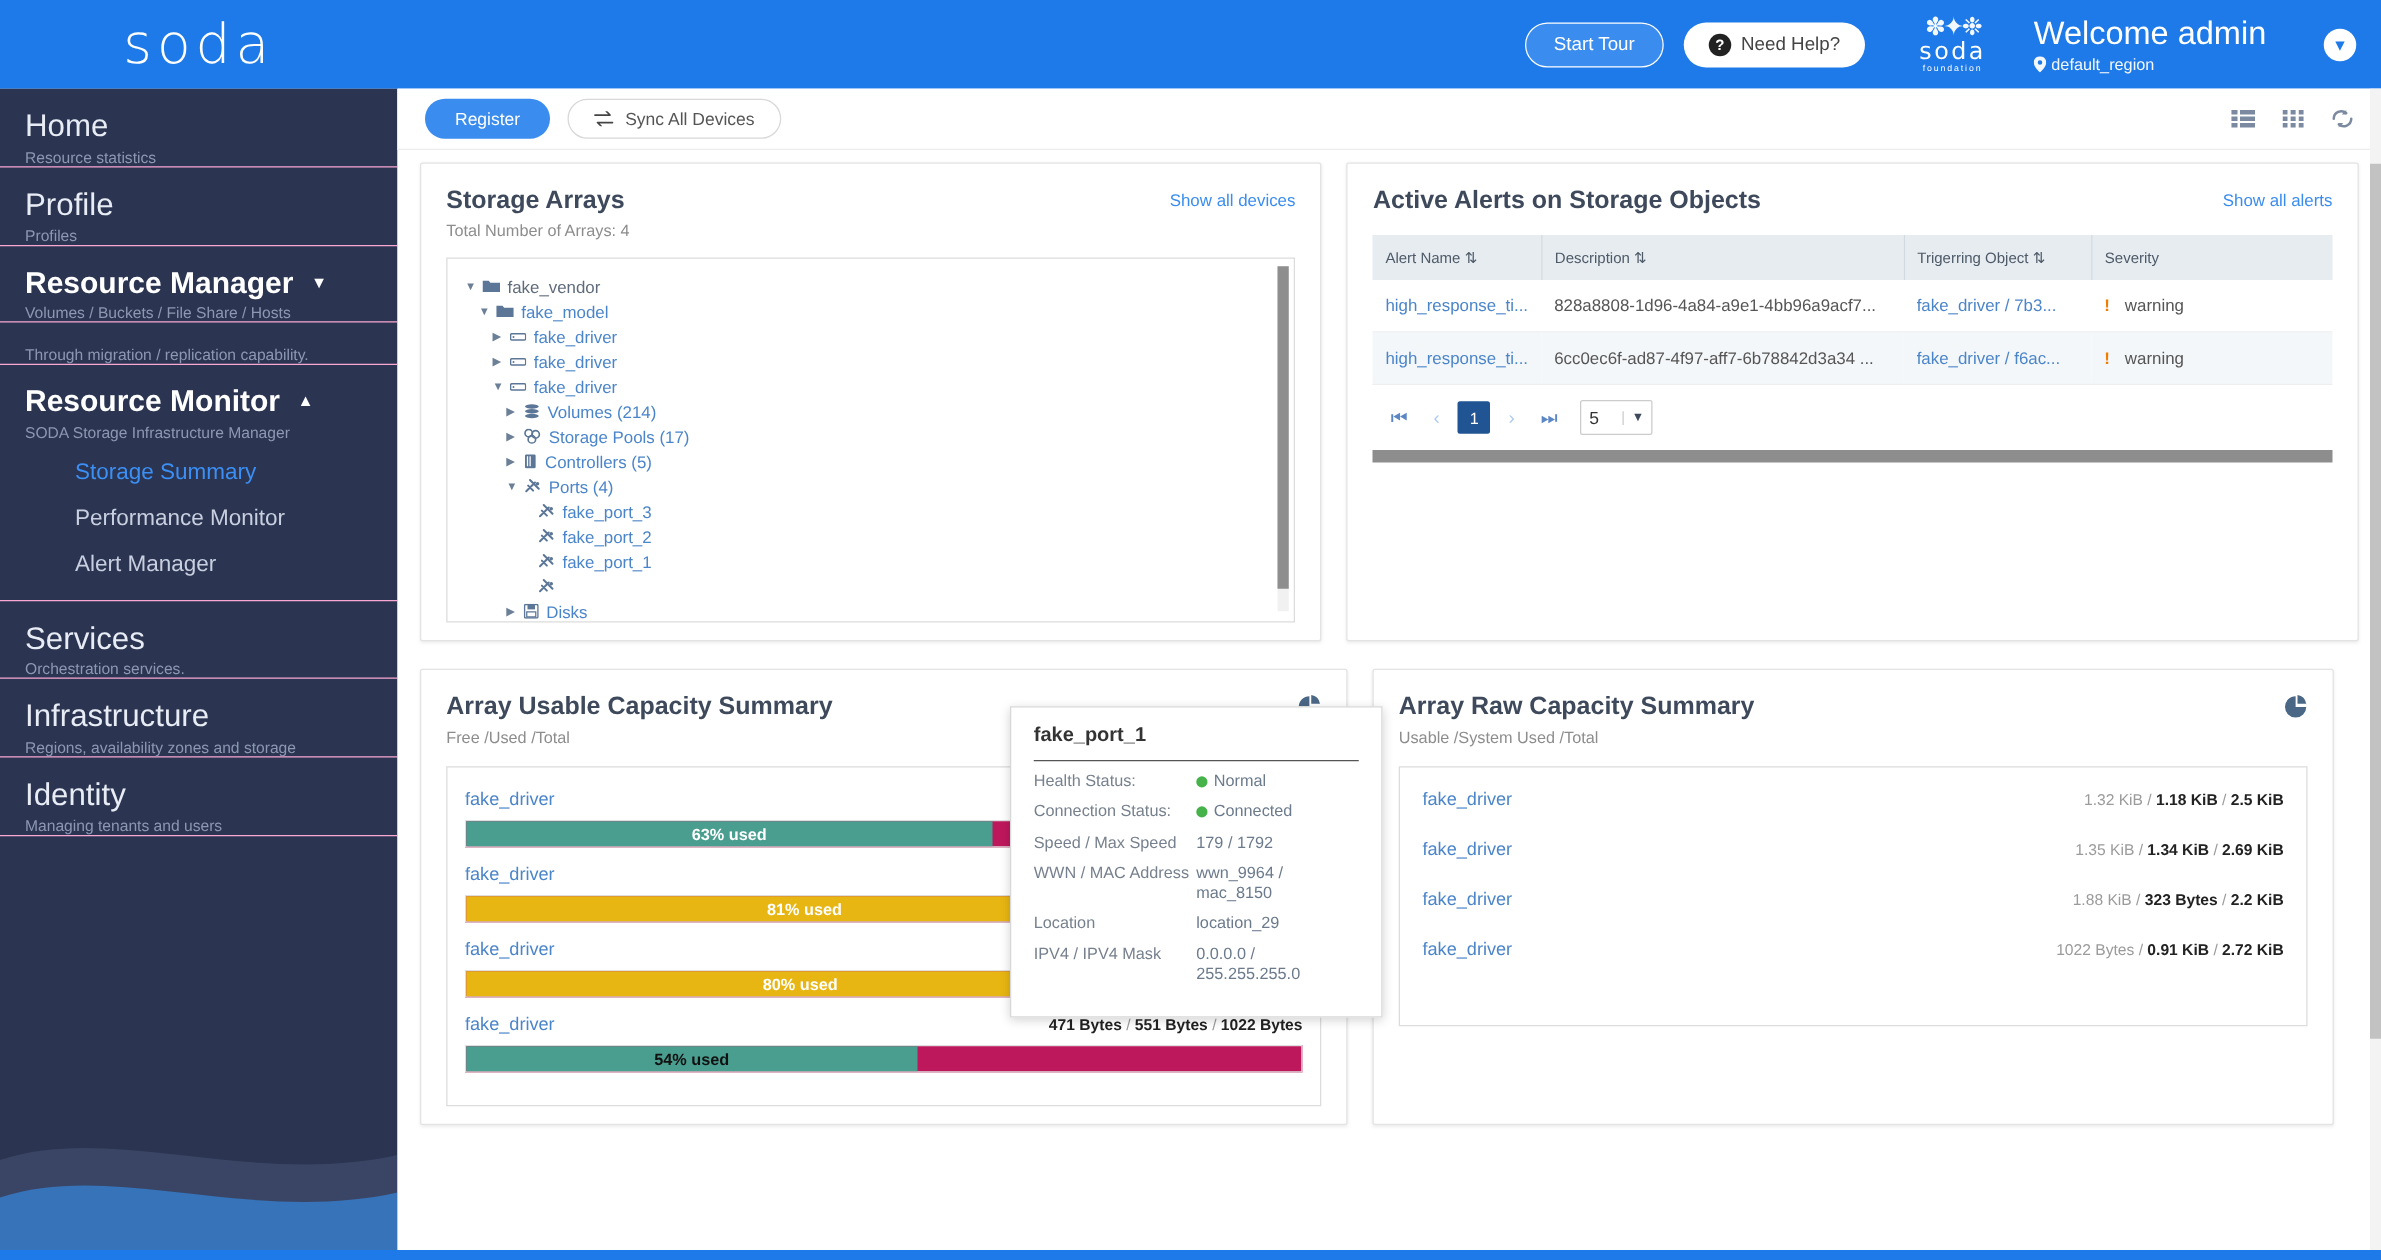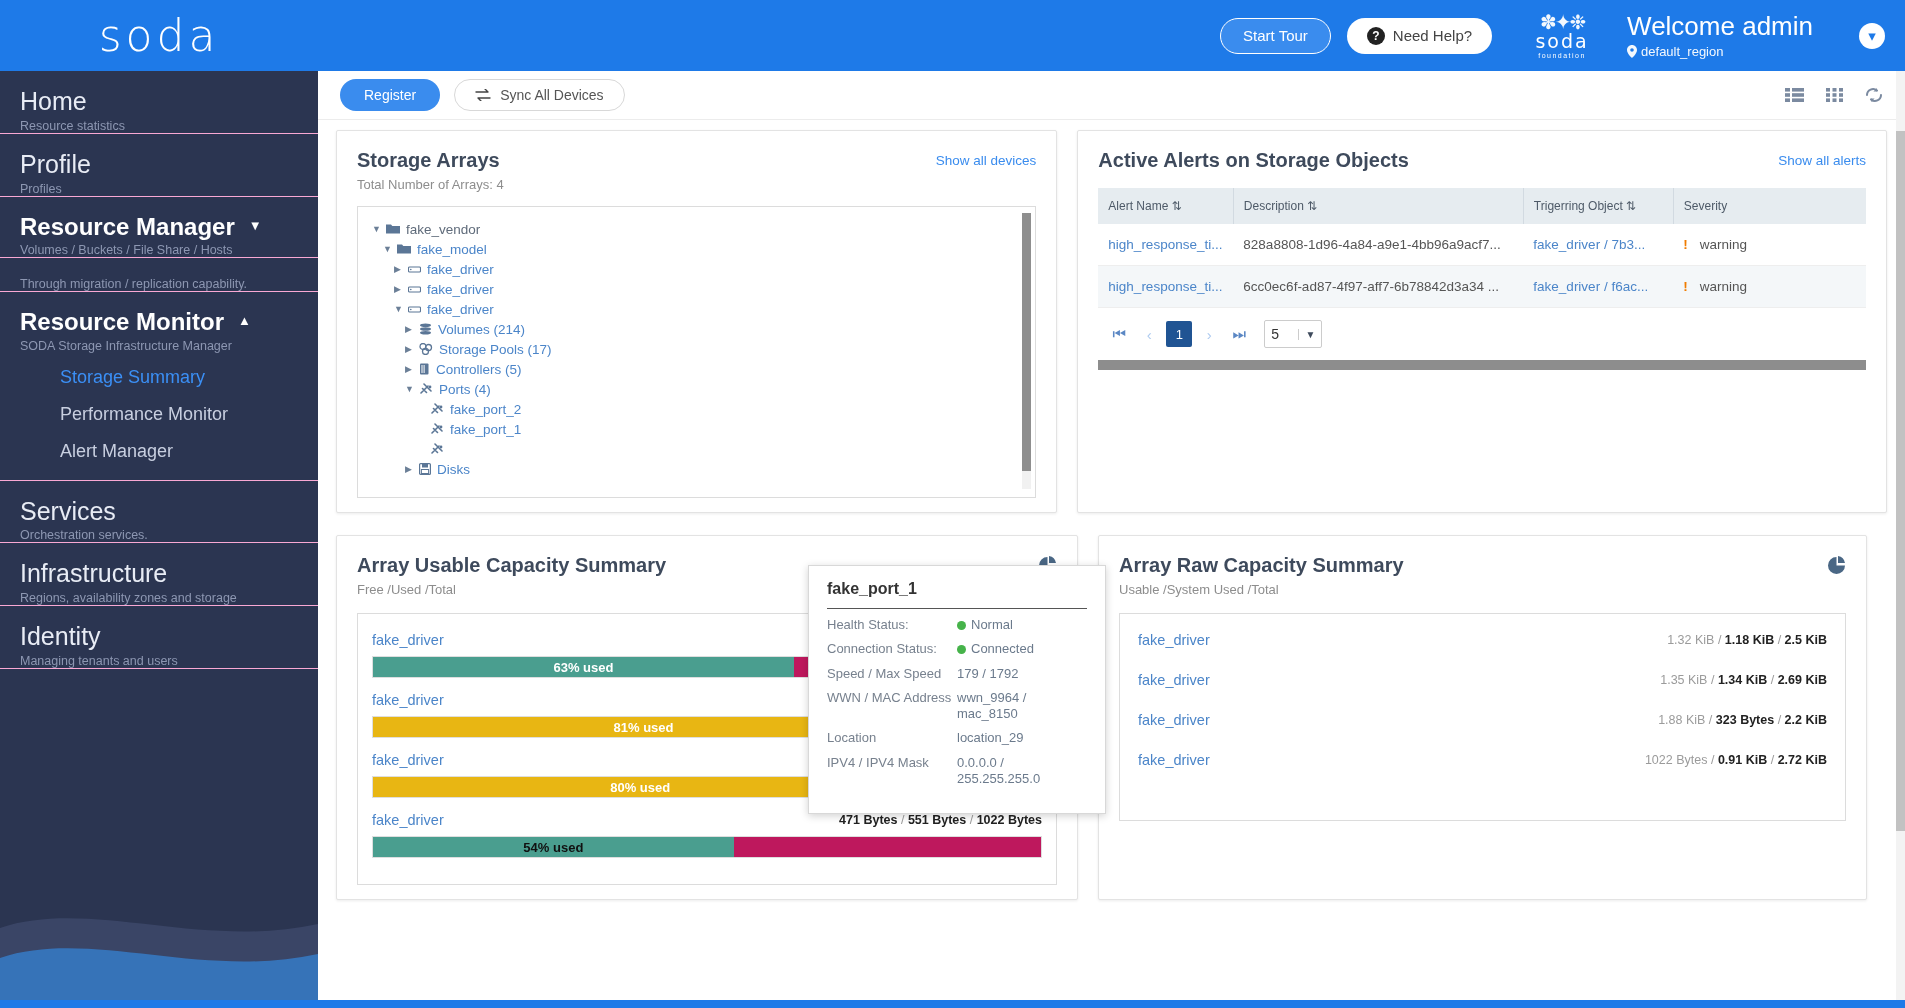--- a/index.html
+++ b/index.html
@@ -409,20 +409,30 @@
                 <span class="lbl">Ports (4)</span>
               </div>
               <div class="tnode" style="padding-left: 48px;">
                 <span class="tw"></span>
                 <span class="ic">
                   <svg width="14" height="12" viewBox="0 0 14 12">
                     <path d="M2 10 L9 3 M5 1 L12 8 M3.5 5.5 L7.5 9.5" stroke="#5b7696" stroke-width="1.6" stroke-linecap="round"></path>
                     <circle cx="11" cy="4" r="1.4" fill="#5b7696"></circle>
                   </svg>
                 </span>
+                <span class="lbl">fake_port_3</span>
+              </div>
+              <div class="tnode" style="padding-left: 48px;">
+                <span class="tw"></span>
+                <span class="ic">
+                  <svg width="14" height="12" viewBox="0 0 14 12">
+                    <path d="M2 10 L9 3 M5 1 L12 8 M3.5 5.5 L7.5 9.5" stroke="#5b7696" stroke-width="1.6" stroke-linecap="round"></path>
+                    <circle cx="11" cy="4" r="1.4" fill="#5b7696"></circle>
+                  </svg>
+                </span>
                 <span class="lbl">fake_port_2</span>
               </div>
               <div class="tnode" style="padding-left: 48px;">
                 <span class="tw"></span>
                 <span class="ic">
                   <svg width="14" height="12" viewBox="0 0 14 12">
                     <path d="M2 10 L9 3 M5 1 L12 8 M3.5 5.5 L7.5 9.5" stroke="#5b7696" stroke-width="1.6" stroke-linecap="round"></path>
                     <circle cx="11" cy="4" r="1.4" fill="#5b7696"></circle>
                   </svg>
                 </span>

